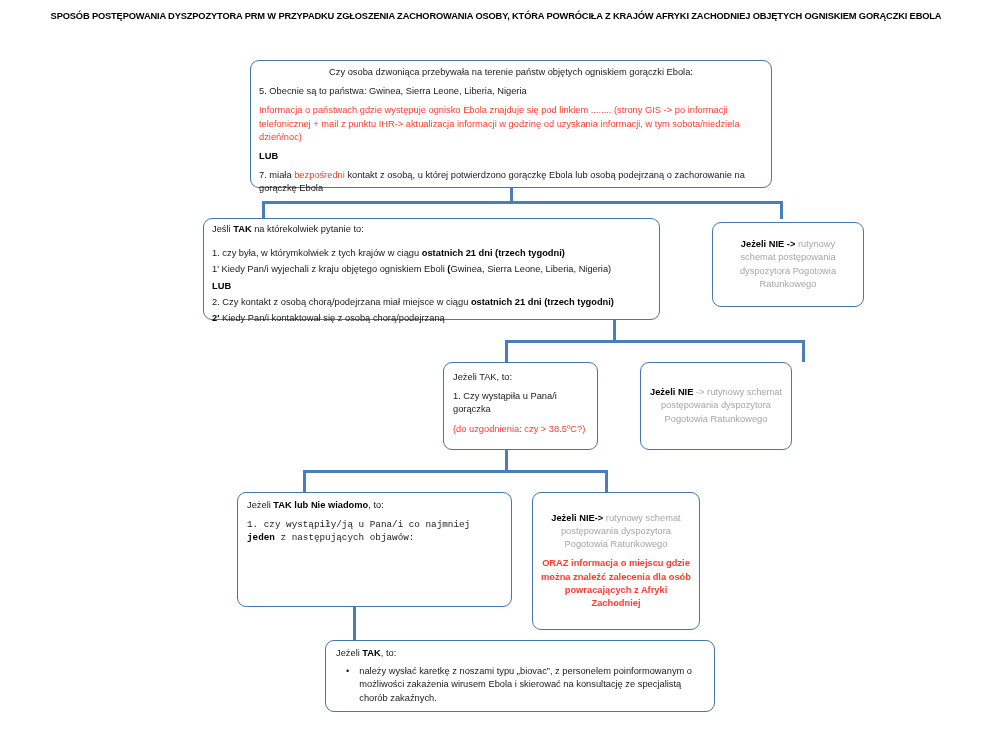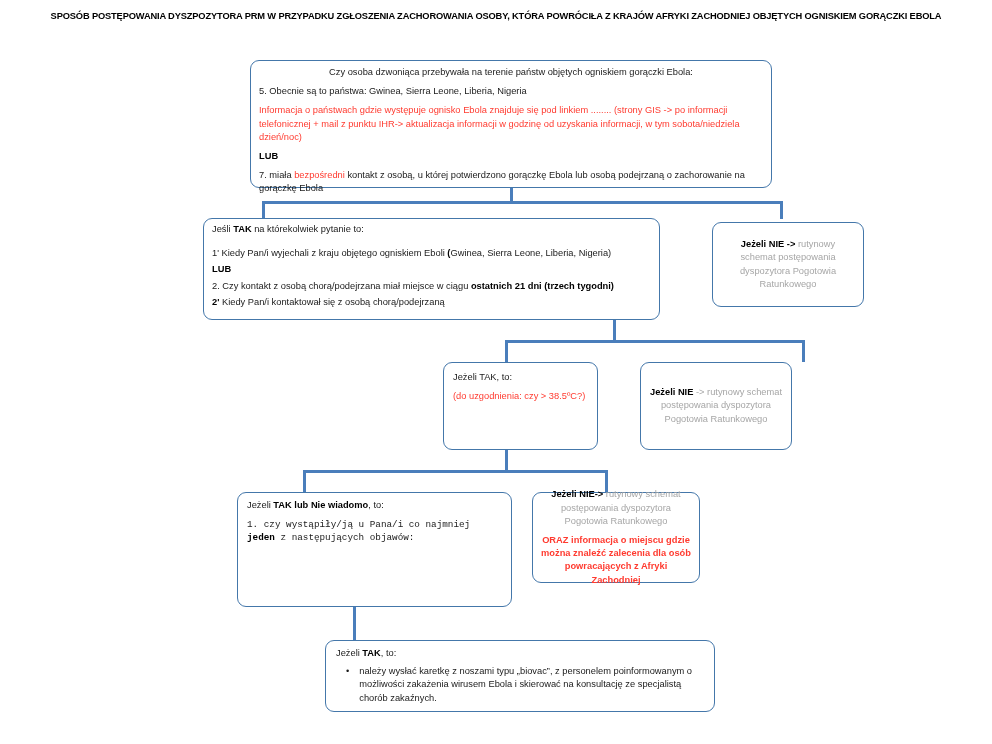--- a/index.html
+++ b/index.html
@@ -92,45 +92,47 @@
 <div class="node" style="left:250px; top:60px; width:522px; height:128px;">
   <p class="center">Czy osoba dzwoniąca przebywała na terenie państw objętych ogniskiem gorączki Ebola:</p>
   <p>5. Obecnie są to państwa: Gwinea, Sierra Leone, Liberia, Nigeria</p>
   <p class="red">Informacja o państwach gdzie występuje ognisko Ebola znajduje się pod linkiem ........ (strony GIS -&gt; po informacji telefonicznej + mail z punktu IHR-&gt;  aktualizacja informacji w godzinę od uzyskania informacji, w tym sobota/niedziela dzień/noc)</p>
   <p class="b">LUB</p>
   <p><span>7. miała </span><span class="red">bezpośredni</span><span> kontakt z osobą, u której potwierdzono gorączkę Ebola lub osobą podejrzaną o zachorowanie na gorączkę Ebola</span></p>
 </div>
 
 <div class="node" style="left:203px; top:218px; width:457px; height:102px; padding:4px 8px;">
   <p style="margin-bottom:11px;"><span>Jeśli  </span><span class="b">TAK</span><span> na którekolwiek pytanie to:</span></p>
+  <p style="margin-bottom:3px;"><span>1. czy była, w którymkolwiek z tych krajów w  ciągu </span><span class="b">ostatnich 21 dni (trzech tygodni)</span></p>
   <p style="margin-bottom:3px;"><span>1' Kiedy Pan/i wyjechali z kraju objętego ogniskiem Eboli </span><span class="b">(</span><span>Gwinea, Sierra Leone, Liberia, Nigeria)</span></p>
   <p class="b" style="margin-bottom:3px;">LUB</p>
   <p style="margin-bottom:3px;"><span>2. Czy kontakt z osobą chorą/podejrzana miał miejsce w  ciągu </span><span class="b">ostatnich 21 dni (trzech tygodni)</span></p>
   <p><span class="b">2'</span><span> Kiedy Pan/i  kontaktował się z osobą chorą/podejrzaną</span></p>
 </div>
 
 <div class="node center" style="left:712px; top:222px; width:152px; height:85px; display:flex; align-items:center; justify-content:center; padding:6px 10px;">
   <p><span class="b">Jeżeli NIE -&gt;</span><span class="gray"> rutynowy schemat postępowania dyspozytora Pogotowia Ratunkowego</span></p>
 </div>
 
 <div class="node" style="left:443px; top:362px; width:155px; height:88px; padding:8px 9px;">
   <p style="margin-bottom:6px;">Jeżeli TAK, to:</p>
+  <p style="margin-bottom:6px;">1. Czy wystąpiła u Pana/i gorączka</p>
   <p class="red">(do uzgodnienia: czy &gt; 38.5ºC?)</p>
 </div>
 
 <div class="node center" style="left:640px; top:362px; width:152px; height:88px; display:flex; align-items:center; justify-content:center; padding:6px 8px;">
   <p><span class="b">Jeżeli NIE</span><span class="gray"> -&gt; rutynowy schemat postępowania dyspozytora Pogotowia Ratunkowego</span></p>
 </div>
 
 <div class="node" style="left:237px; top:492px; width:275px; height:115px; padding:6px 9px;">
   <p style="margin-bottom:6px;"><span>Jeżeli </span><span class="b">TAK lub Nie wiadomo</span><span>, to:</span></p>
   <p style="margin-bottom:6px;font-family:Liberation Mono, monospace;"><span>1.  czy wystąpiły/ją u Pana/i co najmniej </span><span class="b">jeden</span><span> z następujących objawów:</span></p>
 </div>
 
-<div class="node center" style="left:532px; top:492px; width:168px; height:91px; display:flex; flex-direction:column; align-items:center; justify-content:center; padding:6px 7px;">
+<div class="node center" style="left:532px; top:492px; width:168px; height:138px; display:flex; flex-direction:column; align-items:center; justify-content:center; padding:6px 7px;">
   <p style="margin-bottom:6px;"><span class="b">Jeżeli NIE-&gt;</span><span class="gray"> rutynowy schemat postępowania dyspozytora Pogotowia Ratunkowego</span></p>
   <p class="red b">ORAZ informacja  o miejscu gdzie można znaleźć  zalecenia dla osób powracających  z Afryki Zachodniej</p>
 </div>
 
 <div class="node" style="left:325px; top:640px; width:390px; height:72px; padding:6px 10px;">
   <p style="margin-bottom:5px;"><span>Jeżeli </span><span class="b">TAK</span><span>, to:</span></p>
   <div class="bulletrow">
     <span class="bullet">•</span>
     <span>należy wysłać karetkę z noszami typu „biovac”, z personelem poinformowanym o możliwości zakażenia wirusem Ebola i skierować na konsultację ze specjalistą chorób zakaźnych.</span>
   </div>

